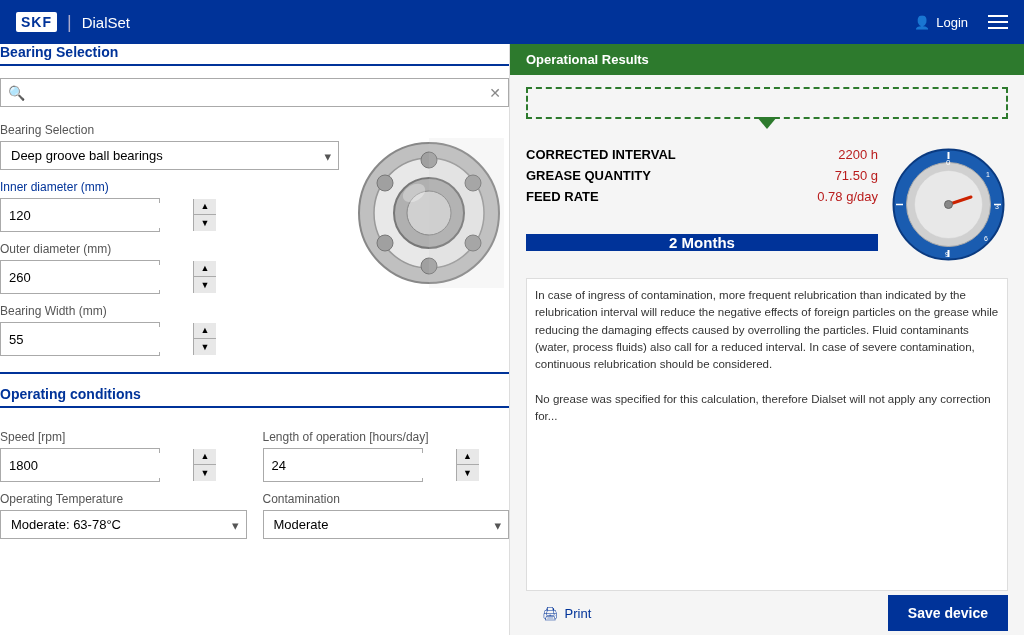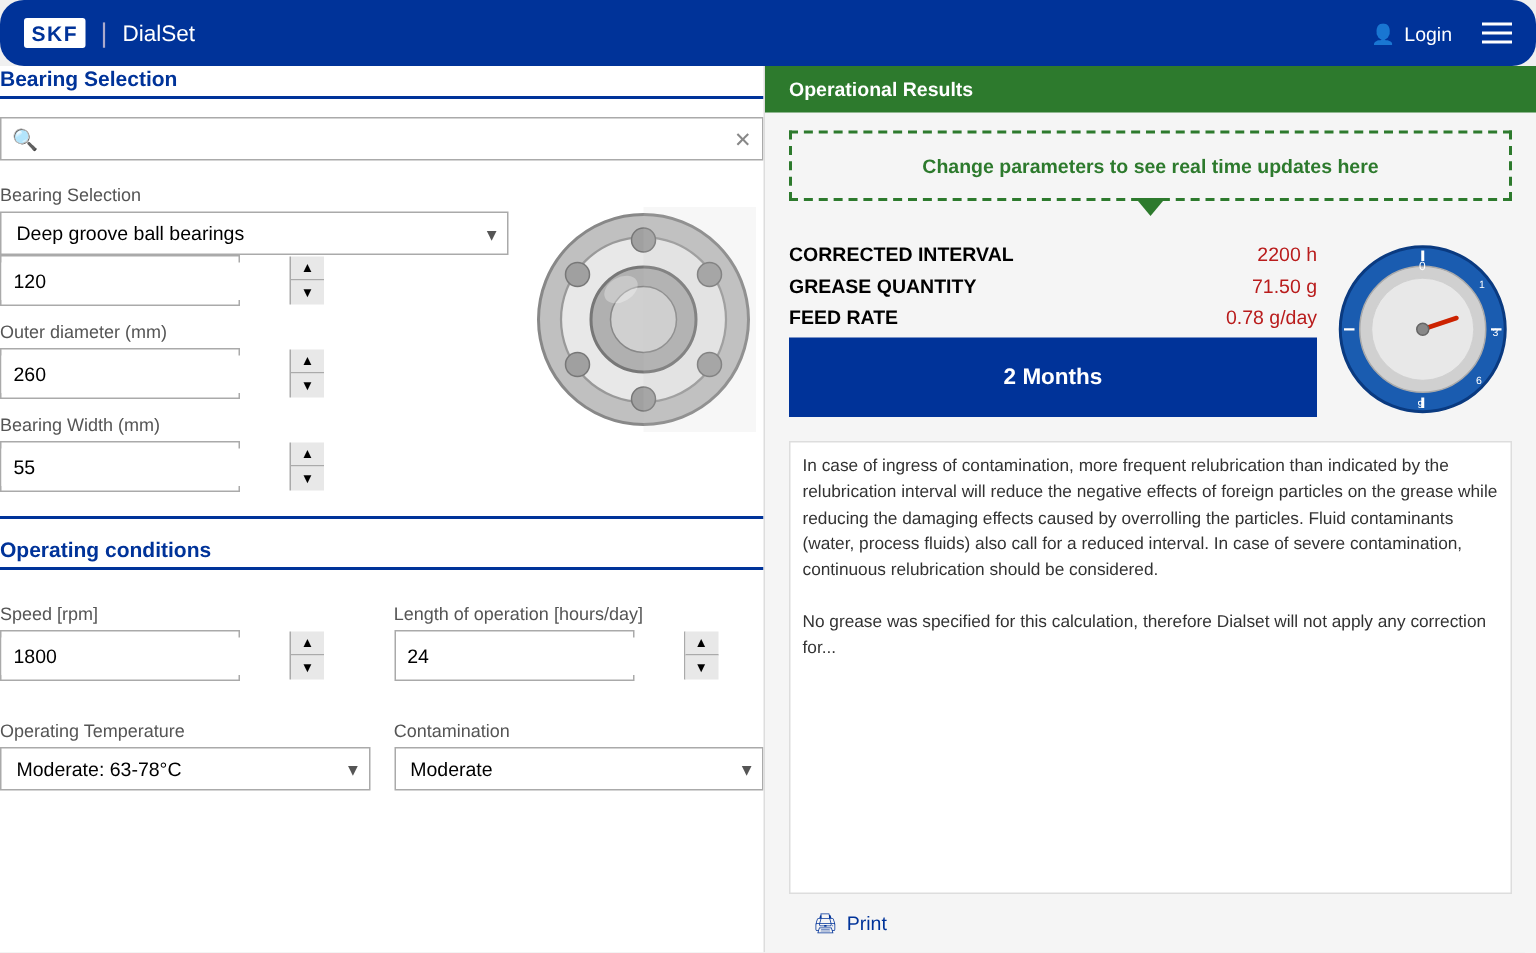--- a/index.html
+++ b/index.html
@@ -6,21 +6,20 @@
     body { font-family: Arial, sans-serif; font-size: 13px; background: #f0f0f0; }
 
     
     .header {
       background: #003399;
       color: white;
       height: 44px;
       display: flex;
       padding: 0 16px;
       justify-content: space-between;
-      border-radius: 16px;
     }
     .header-left { display: flex; align-items: center; gap: 10px; }
     .skf-logo {
       background: white;
       color: #003399;
       font-weight: 900;
       font-size: 14px;
       padding: 2px 5px;
       border-radius: 2px;
       letter-spacing: 1px;
@@ -173,21 +172,21 @@
     
     .operating-section {
       margin-top: 16px;
       border-top: 2px solid #003399;
       padding-top: 12px;
     }
 
     .op-grid {
       display: grid;
       grid-template-columns: 1fr 1fr;
-      gap: 16px 16px;
+      gap: 0 16px;
     }
 
     
     .right-panel {
       flex: 1;
       background: #f5f5f5;
       display: flex;
       flex-direction: column;
     }
 
@@ -237,26 +236,26 @@
       justify-content: space-between;
       margin-bottom: 6px;
     }
     .result-label { font-weight: bold; font-size: 13px; }
     .result-value { font-size: 13px; color: #b91c1c; }
 
     .months-button {
       background: #003399;
       color: white;
       border: none;
-      padding: 18px 0;
+      padding: 0 0;
       font-size: 15px;
       font-weight: bold;
       width: 100%;
       cursor: pointer;
-      margin-top: 0;
+      margin-top: 24px;
       max-width: 360px;
     }
 
     
     .dial-wrapper {
       width: 120px;
       min-width: 120px;
       display: flex;
       align-items: center;
       justify-content: center;
@@ -342,20 +341,21 @@
 
       <div class="bearing-row">
         <div class="bearing-controls">
           <div class="field-label">Bearing Selection</div>
           <div class="select-wrapper">
             <select>
               <option value="Deep groove ball bearings">Deep groove ball bearings</option>
             </select>
           </div>
 
+          <div class="field-label blue">Inner diameter (mm)</div>
           <div class="spinner-field">
             <input type="text" value="120" style="">
             <div class="spinner-btns">
               <button>▲</button>
               <button>▼</button>
             </div>
           </div>
 
           <div class="field-label">Outer diameter (mm)</div>
           <div class="spinner-field">
@@ -445,21 +445,20 @@
         </div>
       </div>
     </div>
   </div>
 
   <div class="right-panel">
     <div class="op-results-header">Operational Results</div>
 
     <div class="right-content">
       <div class="change-params-box">
-        <p>Change parameters to see real time updates here</p>
         <div class="change-params-arrow"></div>
       </div>
 
       <div class="results-row">
         <div class="results-data">
           <div class="result-line">
             <span class="result-label">CORRECTED INTERVAL</span>
             <span class="result-value">2200 h</span>
           </div>
           <div class="result-line">
@@ -504,16 +503,17 @@
         <p>In case of ingress of contamination, more frequent relubrication than indicated by the relubrication interval will reduce the negative effects of foreign particles on the grease while reducing the damaging effects caused by overrolling the particles. Fluid contaminants (water, process fluids) also call for a reduced interval. In case of severe contamination, continuous relubrication should be considered.</p>
         <br>
         <p>No grease was specified for this calculation, therefore Dialset will not apply any correction for...</p>
       </div>
 
       <div style="display:flex; justify-content:space-between; align-items:center; margin: 4px 16px;">
         <a class="print-link">
           <span>🖨</span>
           <span>Print</span>
         </a>
+        <button class="save-device-btn" style="margin: 0;">Save device</button>
       </div>
     </div>
   </div>
 </div>
 
 </body></html>

